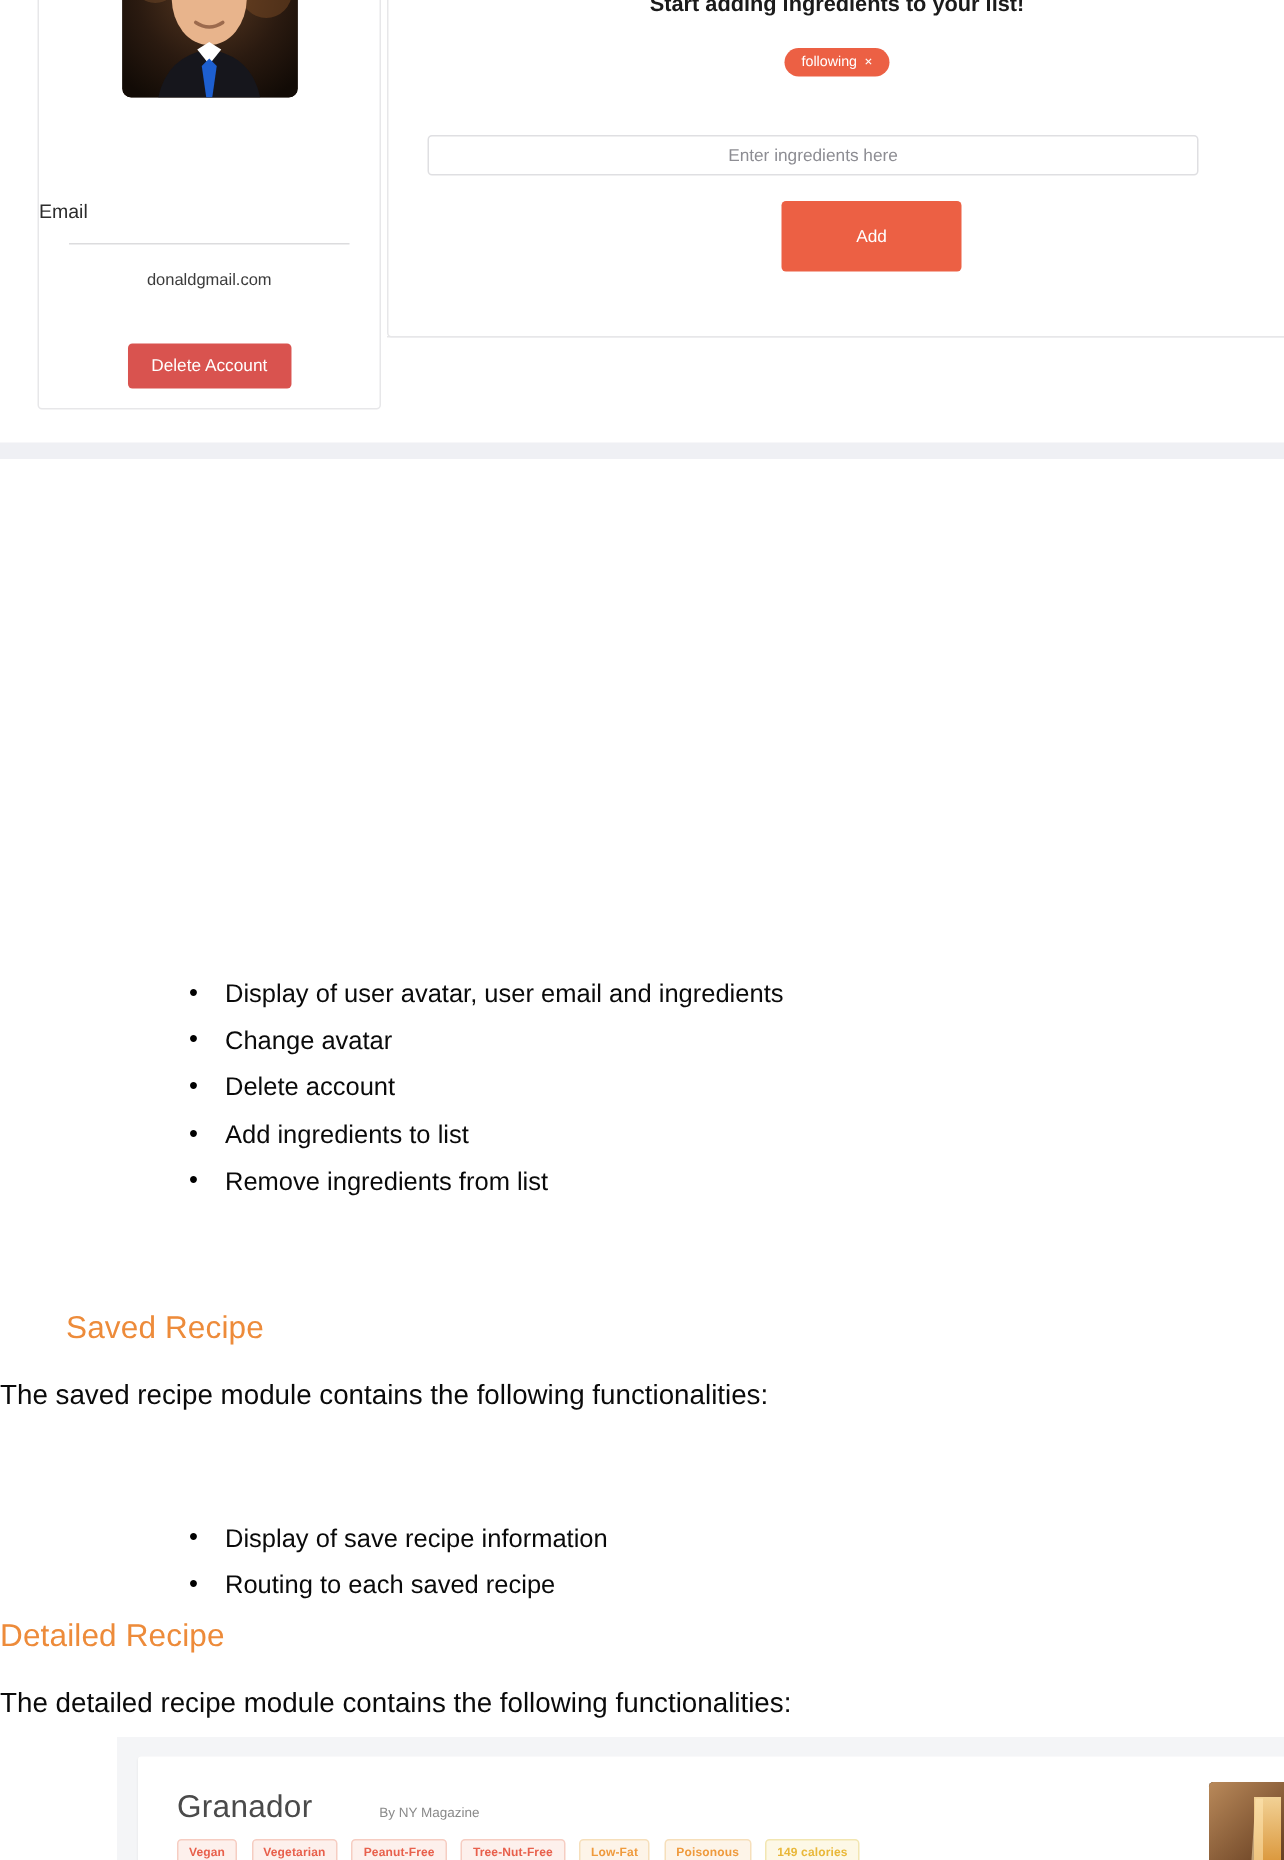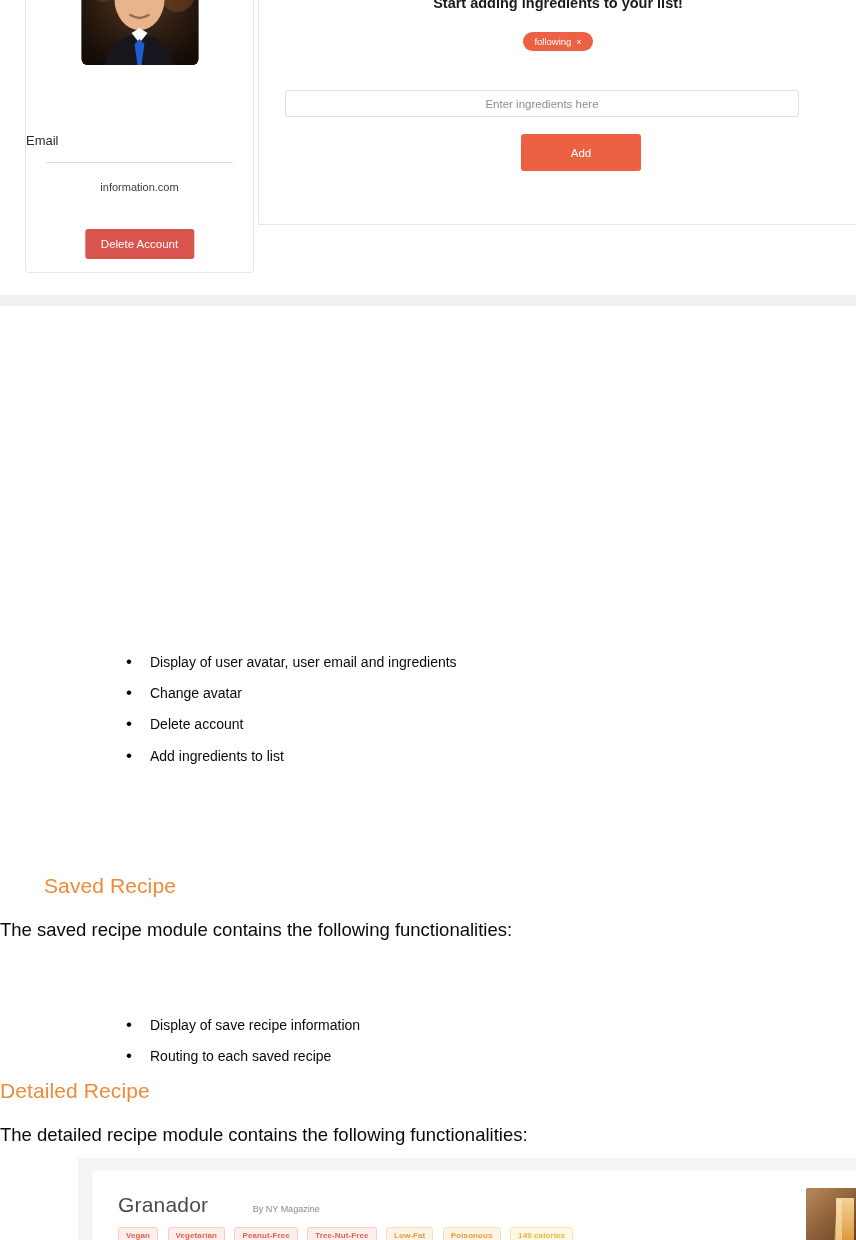--- a/index.html
+++ b/index.html
@@ -98,21 +98,21 @@
     background: #fff;
     text-align: center;
     font-size: 11.5px;
     font-family: "Liberation Sans", sans-serif;
     color: #222;
     outline: none;
   }
   .ing-input::placeholder { color: #8d8d93; }
   .add-btn {
     position: absolute; left: 262px; top: 215px;
-    width: 120px; height: 37px;
+    width: 120px; height: 47px;
     background: #ec6044; color: #ffffff;
     border: none; border-radius: 3px;
     font-size: 11.5px;
     font-family: "Liberation Sans", sans-serif;
     cursor: pointer;
   }
   .panel-divider {
     position: absolute; left: 258px; top: 306px;
     width: 700px; height: 1px; background: #e7e7e9;
   }
@@ -122,21 +122,21 @@
     background: #eff0f4;
   }
 
   
   .doc { position: relative; width: 856px; }
 
   ul.bullets { list-style: none; margin: 0; padding: 0; }
   ul.bullets li {
     position: relative;
     padding-left: 38px;
-    font-size: 14px;
+    font-size: 17px;
     line-height: 31.2px;
     color: #0a0a0a;
     white-space: nowrap;
   }
   ul.bullets li::before {
     content: "\2022";
     position: absolute; left: 14px; top: -1px;
     font-size: 17px; color: #000;
   }
 
@@ -228,21 +228,21 @@
           <ellipse cx="47" cy="50" rx="5" ry="2.4" fill="#4b3526"></ellipse>
           <ellipse cx="69" cy="50" rx="5" ry="2.4" fill="#4b3526"></ellipse>
           <path d="M49 68 q9 6 18 0" stroke="#9c6a4d" stroke-width="2.4" fill="none" stroke-linecap="round"></path>
           <path d="M24 118 q6 -28 34 -32 q28 4 34 32z" fill="#16161c"></path>
           <path d="M50 86 l8 10 l8 -10 l-8 -5z" fill="#ffffff"></path>
           <path d="M58 92 l5 5 l-3 21 l-4 0 l-3 -21z" fill="#1d5fd0"></path>
         </svg>
       </div>
       <div class="email-label">Email</div>
       <div class="email-rule"></div>
-      <div class="email-value">information.com</div>
+      <div class="email-value">donaldgmail.com</div>
       <button class="delete-btn">Delete Account</button>
     </div>
 
     <div class="ing-panel">
       <div class="ing-title">Start adding ingredients to your list!</div>
       <div class="chip-row">
         <span class="chip">
           <span>following</span><span class="chip-x">×</span>
         </span>
       </div>
@@ -255,20 +255,21 @@
   <div class="shot-footer"></div>
 </div>
 
 <div class="doc">
 
   <ul class="bullets feat-list-1">
     <li>Display of user avatar, user email and ingredients</li>
     <li>Change avatar</li>
     <li>Delete account</li>
     <li>Add ingredients to list</li>
+    <li>Remove ingredients from list</li>
   </ul>
 
   <h2 class="h2 h-saved">Saved Recipe</h2>
   <p class="para p-saved">The saved recipe module contains the following functionalities:</p>
 
   <ul class="bullets feat-list-2">
     <li>Display of save recipe information</li>
     <li>Routing to each saved recipe</li>
   </ul>
 

